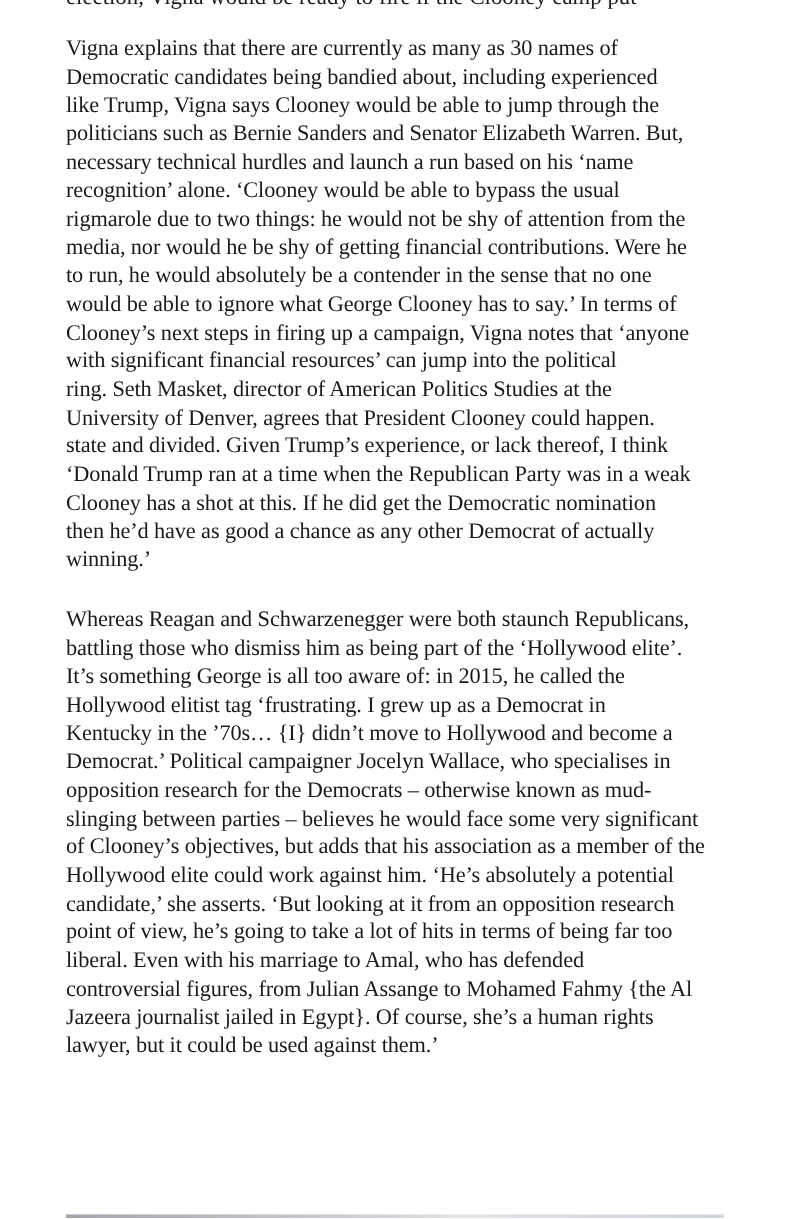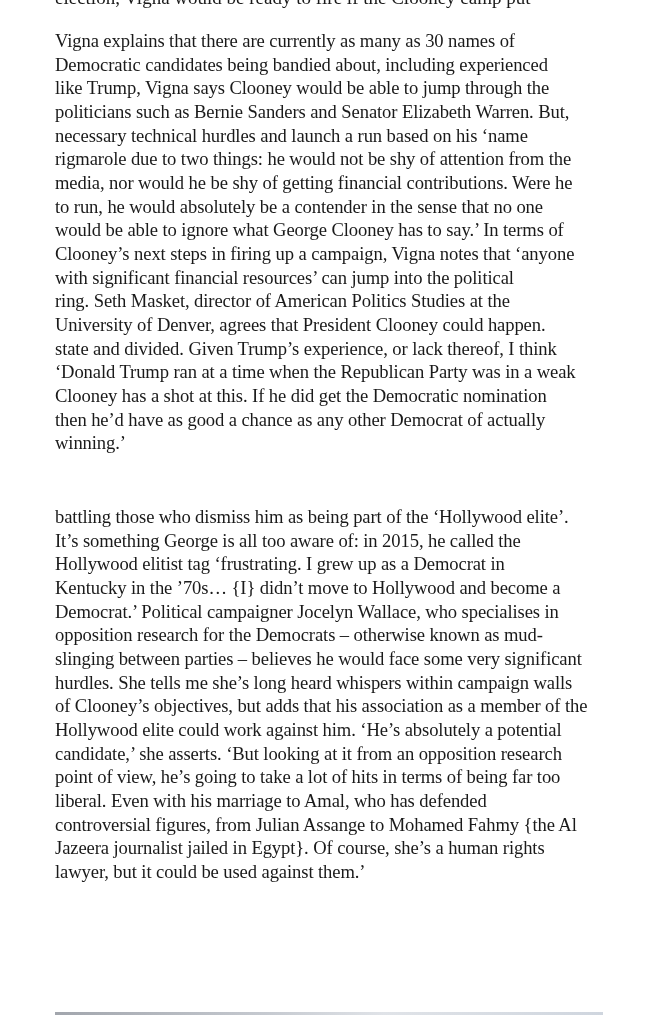--- a/index.html
+++ b/index.html
@@ -60,44 +60,45 @@
 <div class="page">
 
   <div class="cut-line">election, Vigna would be ready to fire if the Clooney camp put</div>
 
   <div class="para" id="para-1">
     <span class="line">Vigna explains that there are currently as many as 30 names of</span>
     <span class="line">Democratic candidates being bandied about, including experienced</span>
     <span class="line">like Trump, Vigna says Clooney would be able to jump through the</span>
     <span class="line">politicians such as Bernie Sanders and Senator Elizabeth Warren. But,</span>
     <span class="line">necessary technical hurdles and launch a run based on his ‘name</span>
+    <span class="line">recognition’ alone. ‘Clooney would be able to bypass the usual</span>
     <span class="line">rigmarole due to two things: he would not be shy of attention from the</span>
     <span class="line">media, nor would he be shy of getting financial contributions. Were he</span>
     <span class="line">to run, he would absolutely be a contender in the sense that no one</span>
     <span class="line">would be able to ignore what George Clooney has to say.’ In terms of</span>
     <span class="line">Clooney’s next steps in firing up a campaign, Vigna notes that ‘anyone</span>
     <span class="line">with significant financial resources’ can jump into the political</span>
     <span class="line">ring. Seth Masket, director of American Politics Studies at the</span>
     <span class="line">University of Denver, agrees that President Clooney could happen.</span>
     <span class="line">state and divided. Given Trump’s experience, or lack thereof, I think</span>
     <span class="line">‘Donald Trump ran at a time when the Republican Party was in a weak</span>
     <span class="line">Clooney has a shot at this. If he did get the Democratic nomination</span>
     <span class="line">then he’d have as good a chance as any other Democrat of actually</span>
     <span class="line">winning.’</span>
   </div>
 
   <div class="para" id="para-2">
+    <span class="line">Whereas Reagan and Schwarzenegger were both staunch Republicans,</span>
     <span class="line">battling those who dismiss him as being part of the ‘Hollywood elite’.</span>
     <span class="line">It’s something George is all too aware of: in 2015, he called the</span>
     <span class="line">Hollywood elitist tag ‘frustrating. I grew up as a Democrat in</span>
     <span class="line">Kentucky in the ’70s… {I} didn’t move to Hollywood and become a</span>
     <span class="line">Democrat.’ Political campaigner Jocelyn Wallace, who specialises in</span>
     <span class="line">opposition research for the Democrats – otherwise known as mud-</span>
     <span class="line">slinging between parties – believes he would face some very significant</span>
-    <span class="line">hurdles. She tells me she’s long heard whispers within campaign walls</span>
     <span class="line">of Clooney’s objectives, but adds that his association as a member of the</span>
     <span class="line">Hollywood elite could work against him. ‘He’s absolutely a potential</span>
     <span class="line">candidate,’ she asserts. ‘But looking at it from an opposition research</span>
     <span class="line">point of view, he’s going to take a lot of hits in terms of being far too</span>
     <span class="line">liberal. Even with his marriage to Amal, who has defended</span>
     <span class="line">controversial figures, from Julian Assange to Mohamed Fahmy {the Al</span>
     <span class="line">Jazeera journalist jailed in Egypt}. Of course, she’s a human rights</span>
     <span class="line">lawyer, but it could be used against them.’</span>
   </div>
 

